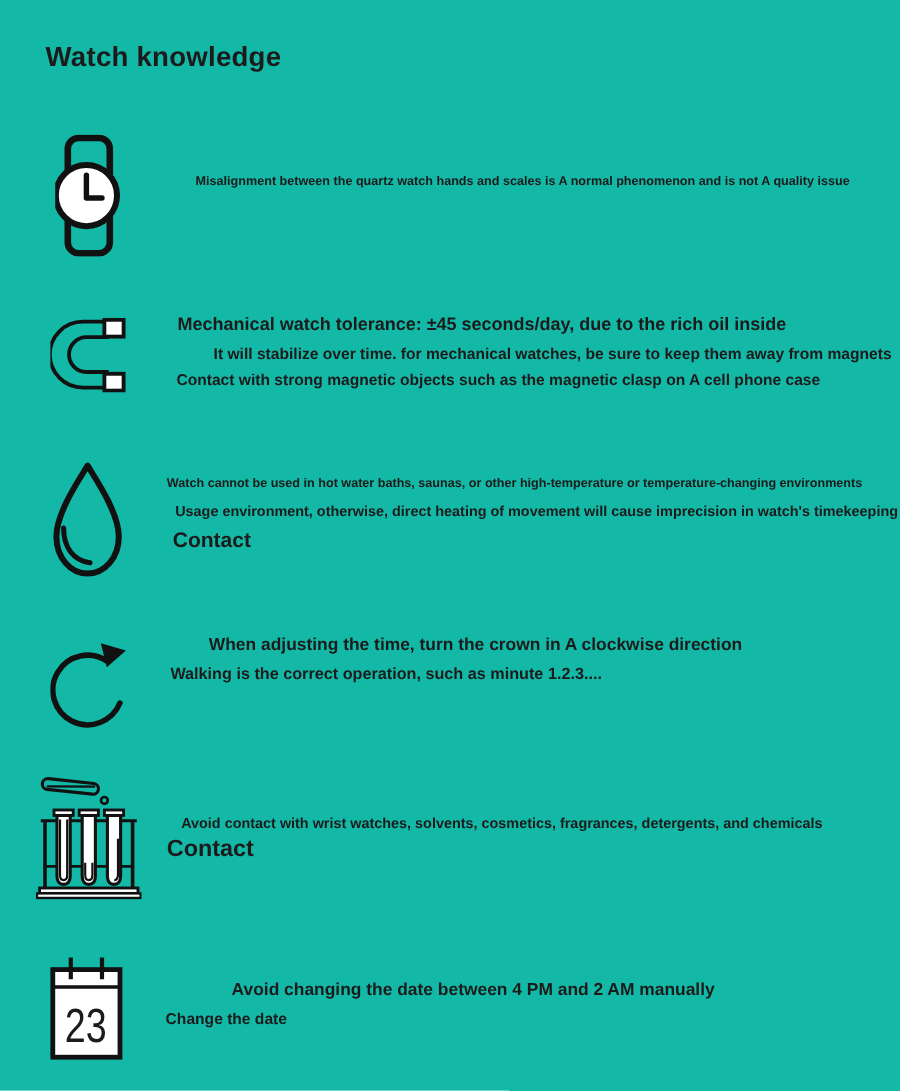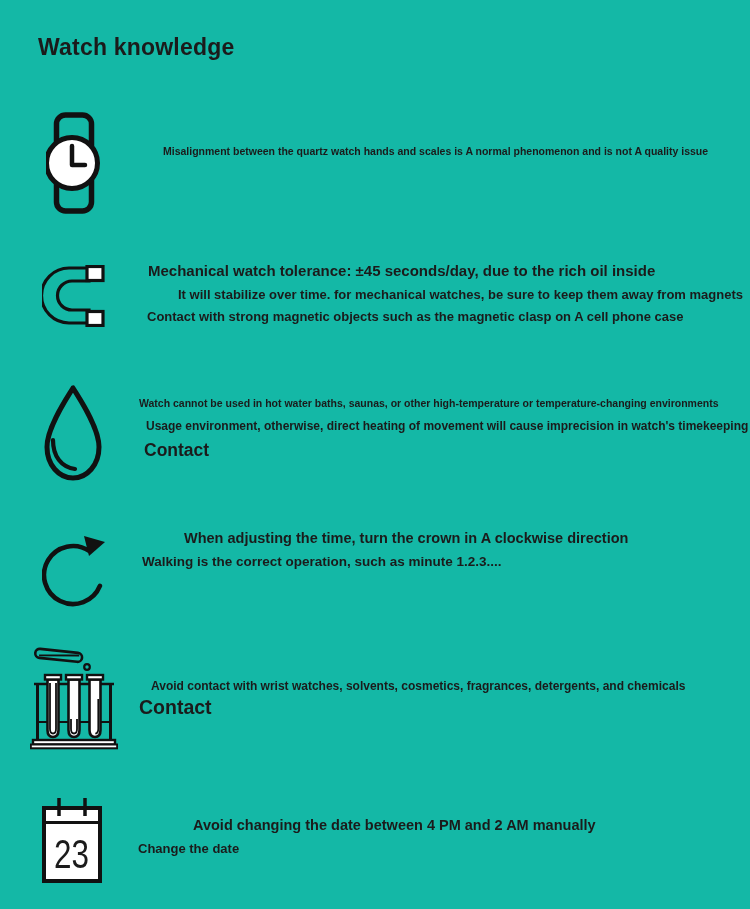--- a/index.html
+++ b/index.html
@@ -10,21 +10,21 @@
   .t{position:absolute;white-space:nowrap;font-weight:bold;color:#1b1b1b;}
   #page-title{left:38px;top:34px;font-size:23px;letter-spacing:0.2px;}
   #s1l1{left:163px;top:145px;font-size:10.5px;}
   #s1l2{left:147px;top:164px;font-size:13.5px;}
   #s2l1{left:148px;top:262px;font-size:15px;}
   #s2l2{left:155px;top:287px;font-size:13px;margin-left:23px;}
   #s2l3{left:147px;top:309px;font-size:13px;}
   #s3l1{left:139px;top:397px;font-size:10.5px;}
   #s3l2{left:146px;top:419px;font-size:12px;}
   #s3l3{left:144px;top:440px;font-size:17.5px;}
-  #s4l1{left:184px;top:530px;font-size:14.5px;}
+  #s4l1{left:174px;top:530px;font-size:14.5px;}
   #s4l2{left:142px;top:554px;font-size:13.5px;}
   #s4l3{left:148px;top:577px;font-size:14px;}
   #s5l1{left:151px;top:679px;font-size:12px;}
   #s5l2{left:139px;top:696px;font-size:19.5px;}
   #s6l1{left:193px;top:817px;font-size:14.5px;}
   #s6l2{left:138px;top:841px;font-size:13px;text-align:right;}
   .ic{position:absolute;}
   #icon-watch{left:46px;top:112px;width:56px;height:102px;}
   #icon-magnet{left:42px;top:265px;width:64px;height:62px;}
   #icon-drop{left:40px;top:384px;width:66px;height:100px;}

